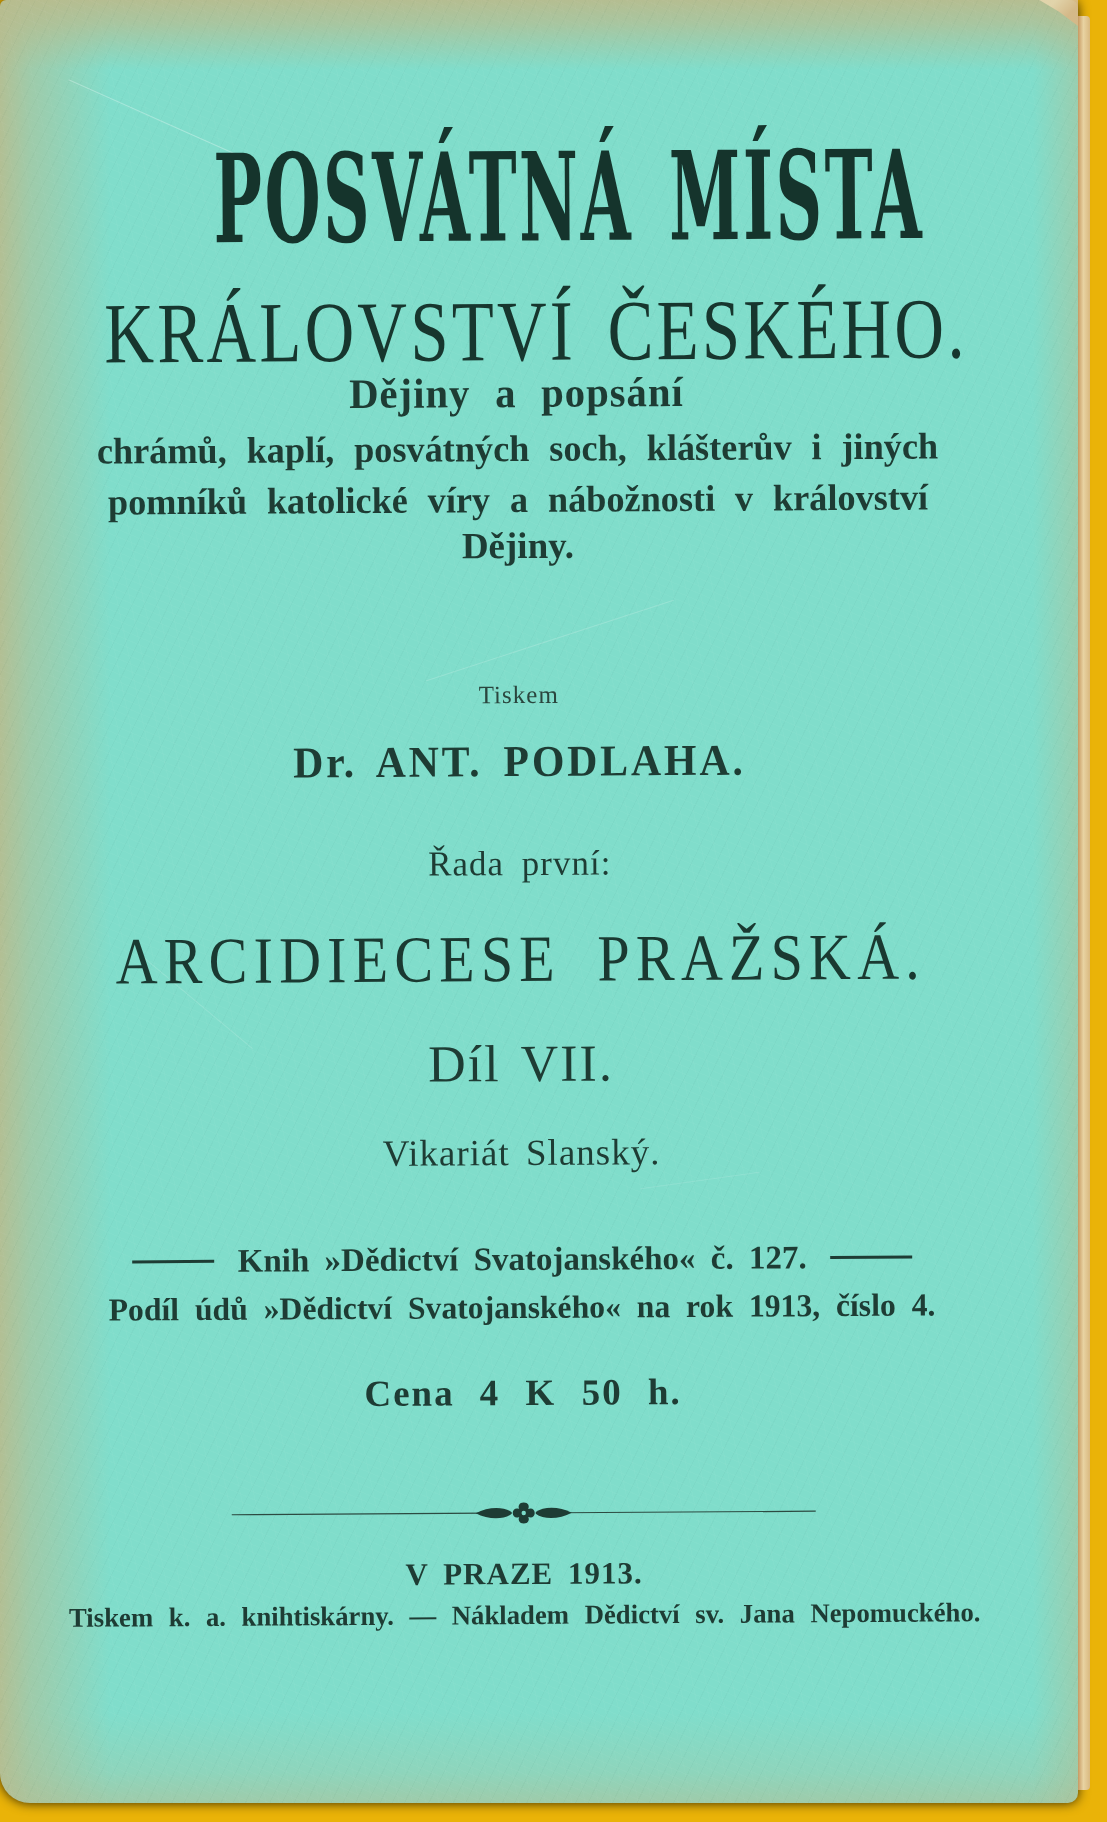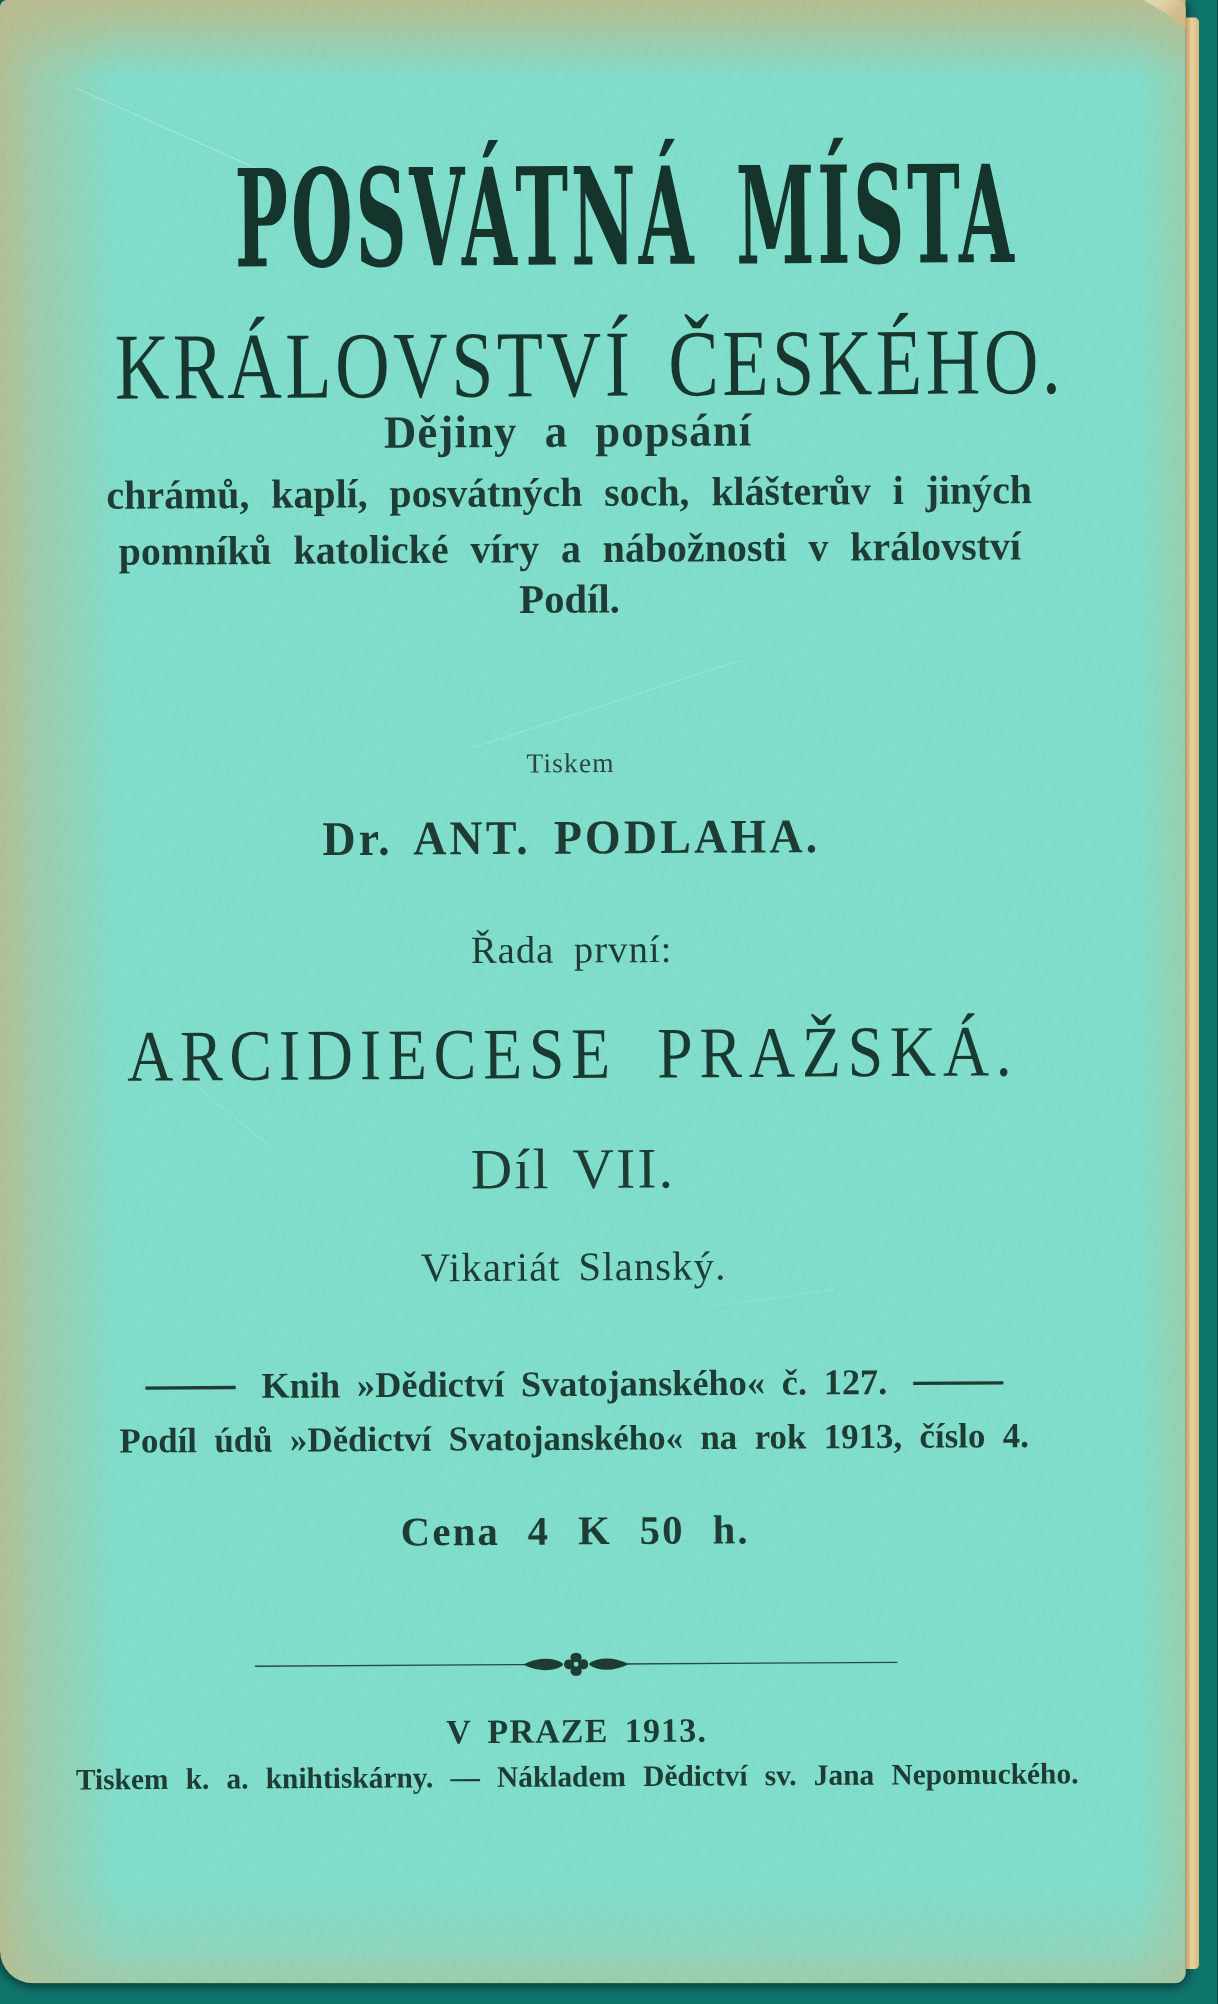--- a/index.html
+++ b/index.html
@@ -1,18 +1,18 @@
 <!DOCTYPE html>
 <html><head>
 <meta charset="utf-8">
 <style>
   html,body{margin:0;padding:0;background:#000;}
   #screenshot{
     position:relative;width:1107px;height:1822px;overflow:hidden;
-    background:#0f766e;
+    background:#eab308;
     font-family:"Liberation Serif","DejaVu Serif",serif;
   }
   
   .book-cover{
     position:absolute;left:0;top:0;width:1078px;height:1803px;
     background:
       linear-gradient(180deg, rgba(184,188,142,.95) 0px, rgba(184,188,142,.70) 24px, rgba(184,188,142,0) 70px),
       linear-gradient(90deg,  rgba(184,188,142,.90) 0px, rgba(184,188,142,.55) 30px, rgba(184,188,142,0) 110px),
       linear-gradient(270deg, rgba(184,188,142,.45) 0px, rgba(184,188,142,0) 45px),
       linear-gradient(0deg,   rgba(184,188,142,.55) 0px, rgba(184,188,142,.25) 30px, rgba(184,188,142,0) 90px),
@@ -128,21 +128,21 @@
       <div class="line t-dejiny">
         <span class="ink">Dějiny a popsání</span>
       </div>
       <div class="line t-sub2">
         <span class="ink">chrámů, kaplí, posvátných soch, klášterův i jiných</span>
       </div>
       <div class="line t-sub3">
         <span class="ink">pomníků katolické víry a nábožnosti v království</span>
       </div>
       <div class="line t-sub4">
-        <span class="ink">Podíl.</span>
+        <span class="ink">Dějiny.</span>
       </div>
 
       <div class="line t-sepsal">
         <span class="ink">Tiskem</span>
       </div>
       <div class="line t-author">
         <span class="ink">Dr. ANT. PODLAHA.</span>
       </div>
 
       <div class="line t-rada">

